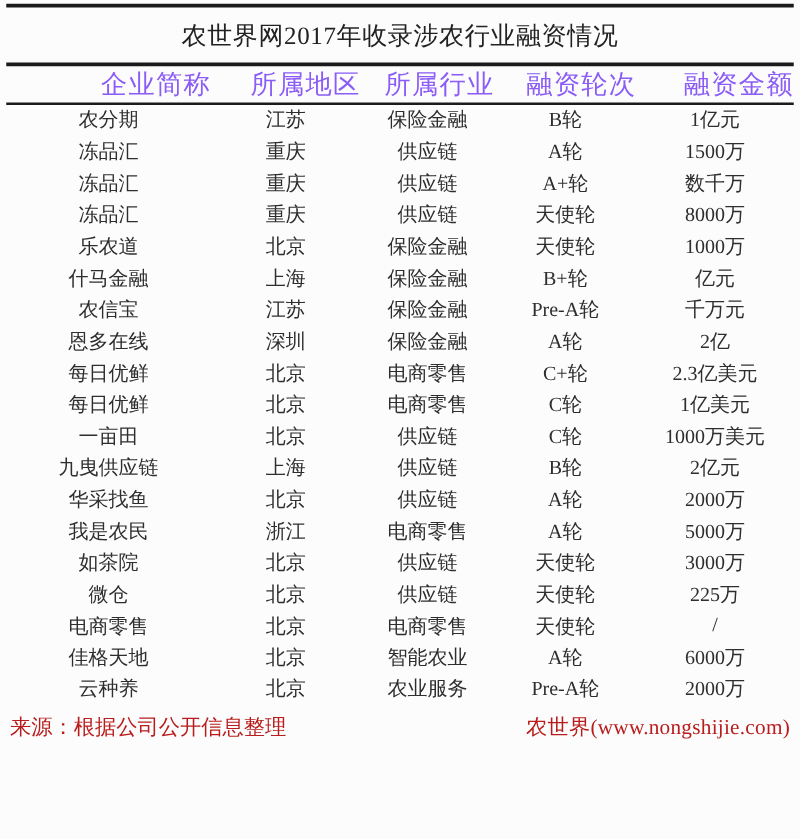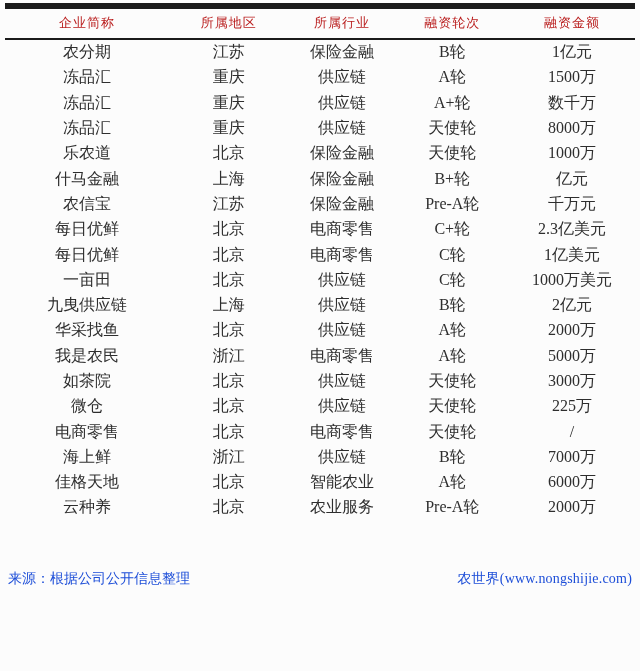--- a/index.html
+++ b/index.html
@@ -43,59 +43,59 @@
     border-collapse: collapse;
     table-layout: fixed;
   }
   table.fin col.c1 { width: 26%; }
   table.fin col.c2 { width: 19%; }
   table.fin col.c3 { width: 17%; }
   table.fin col.c4 { width: 18%; }
   table.fin col.c5 { width: 20%; }
   table.fin th {
     height: 29px;
-    font-size: 13px;
+    font-size: 21px;
     font-weight: normal;
-    text-align: center;
+    text-align: right;
     letter-spacing: 1px;
-    color: #b91c1c;
+    color: #8b5cf6;
     padding: 0;
     vertical-align: middle;
   }
   table.fin td {
     height: 25.3px;
     font-size: 16px;
     text-align: center;
     color: #2e2e2e;
     padding: 0;
     vertical-align: middle;
     white-space: nowrap;
     overflow: hidden;
   }
   .footer {
     display: flex;
     justify-content: space-between;
     align-items: flex-start;
     padding: 5px 3px 0 3px;
-    font-size: 14px;
-    color: #1d4ed8;
-    margin-top: 44px;
+    font-size: 17px;
+    color: #b91c1c;
   }
   .footer .credit {
     letter-spacing: 0.2px;
     text-align: right;
   }
 </style>
 </head>
 <body>
 
 <div class="page">
 
   <div class="hline"></div>
 
+  <div class="title">农世界网2017年收录涉农行业融资情况</div>
 
   <div class="hline thin"></div>
 
   <table class="fin">
     <colgroup>
       <col class="c1">
         <col class="c2">
         <col class="c3">
         <col class="c4">
         <col class="c5">
@@ -165,20 +165,27 @@
           <td>亿元</td>
         </tr>
         <tr>
           <td>农信宝</td>
           <td>江苏</td>
           <td>保险金融</td>
           <td>Pre-A轮</td>
           <td>千万元</td>
         </tr>
         <tr>
+          <td>恩多在线</td>
+          <td>深圳</td>
+          <td>保险金融</td>
+          <td>A轮</td>
+          <td>2亿</td>
+        </tr>
+        <tr>
           <td>每日优鲜</td>
           <td>北京</td>
           <td>电商零售</td>
           <td>C+轮</td>
           <td>2.3亿美元</td>
         </tr>
         <tr>
           <td>每日优鲜</td>
           <td>北京</td>
           <td>电商零售</td>
@@ -226,27 +233,20 @@
           <td>供应链</td>
           <td>天使轮</td>
           <td>225万</td>
         </tr>
         <tr>
           <td>电商零售</td>
           <td>北京</td>
           <td>电商零售</td>
           <td>天使轮</td>
           <td>/</td>
-        </tr>
-        <tr>
-          <td>海上鲜</td>
-          <td>浙江</td>
-          <td>供应链</td>
-          <td>B轮</td>
-          <td>7000万</td>
         </tr>
         <tr>
           <td>佳格天地</td>
           <td>北京</td>
           <td>智能农业</td>
           <td>A轮</td>
           <td>6000万</td>
         </tr>
         <tr>
           <td>云种养</td>

